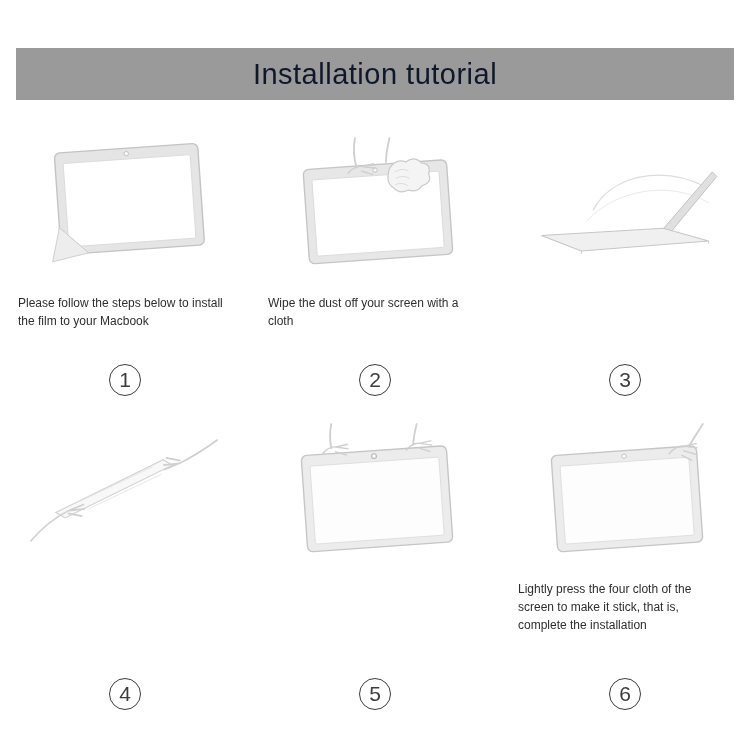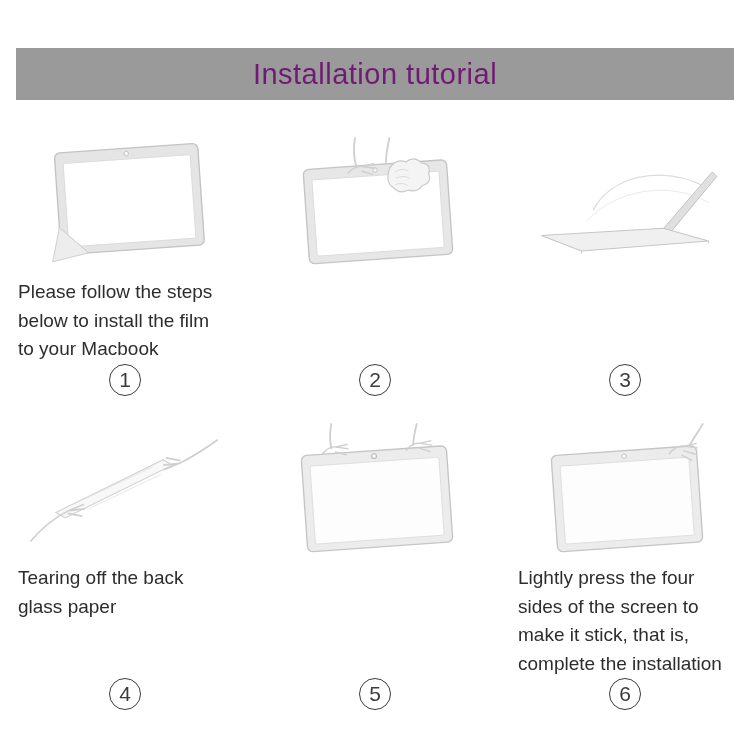--- a/index.html
+++ b/index.html
@@ -12,21 +12,21 @@
     position: relative;
     width: 750px;
     height: 750px;
     background: #ffffff;
     overflow: hidden;
   }
   .banner {
     margin: 48px 16px 0 16px;
     height: 52px;
     background: #9a9a9a;
-    color: #701a75;
+    color: #0f172a;
     display: flex;
     align-items: center;
     justify-content: center;
     font-size: 29px;
     font-weight: 400;
     letter-spacing: 0.5px;
   }
   .grid {
     margin-top: 28px;
     display: grid;
@@ -46,22 +46,22 @@
     height: 146px;
     display: flex;
     align-items: center;
     justify-content: center;
   }
   .illus svg {
     width: 200px;
     height: 134px;
   }
   .caption {
-    margin-top: 4px;
-    font-size: 19px;
+    margin-top: 20px;
+    font-size: 12px;
     line-height: 1.5;
     color: #2d2d2d;
     max-width: 212px;
     text-align: left;
   }
   .num-wrap {
     margin-top: auto;
     align-self: center;
     padding-bottom: 4px;
   }
@@ -117,20 +117,21 @@
             <rect x="43" y="42" width="140" height="84" rx="2" fill="#ffffff" stroke="#dadada" stroke-width="1"></rect>
             <circle cx="113" cy="36" r="2.4" fill="#ffffff" stroke="#bdbdbd" stroke-width="1"></circle>
           </g>
           <path d="M88 0 C 86 12, 86 22, 90 34" stroke="#cfcfcf" stroke-width="2" fill="none"></path>
           <path d="M126 0 C 124 10, 122 18, 122 28" stroke="#cfcfcf" stroke-width="2" fill="none"></path>
           <path d="M80 40 q7 -9 16 -8 l13 -3 m-13 3 l14 2 m-15 3 l13 4" stroke="#cfcfcf" stroke-width="1.5" fill="none"></path>
           <path d="M126 34 q7 -11 18 -7 q9 -7 17 1 q11 1 8 12 q4 10 -7 13 q-5 8 -15 5 q-10 5 -17 -3 q-9 -5 -4 -21" fill="#f4f4f4" stroke="#c9c9c9" stroke-width="1.3"></path>
           <path d="M132 38 q8 -5 15 -1 m-14 8 q8 -4 15 0 m-16 7 q8 -3 14 1" stroke="#dadada" stroke-width="1" fill="none"></path>
         </svg>
       </div>
+      <div class="caption">Wipe the dust off your screen with a cloth</div>
       <div class="num-wrap">
         <div class="num-circle">
           <span>2</span>
         </div>
       </div>
     </div>
 
     <div class="step">
       <div class="illus">
         <svg viewBox="0 0 220 140">
@@ -151,21 +152,20 @@
 
     <div class="step">
       <div class="illus">
         <svg viewBox="0 0 220 140">
           <path d="M34 98 L152 40 L162 46 L44 104 Z" fill="#f8f8f8" stroke="#d2d2d2" stroke-width="1.2"></path>
           <path d="M60 86 L140 48 M70 94 L150 56" stroke="#e5e5e5" stroke-width="1" fill="none"></path>
           <path d="M6 130 C 20 113, 34 103, 48 96 l 17 -7 m -17 7 l 18 -2 m -19 5 l 16 3" stroke="#cfcfcf" stroke-width="1.8" fill="none"></path>
           <path d="M212 18 C 198 28, 184 37, 170 44 l -17 7 m 17 -7 l -18 2 m 19 -5 l -16 -3" stroke="#cfcfcf" stroke-width="1.8" fill="none"></path>
         </svg>
       </div>
-      <div class="caption">Tearing off the back glass paper</div>
       <div class="num-wrap">
         <div class="num-circle">
           <span>4</span>
         </div>
       </div>
     </div>
 
     <div class="step">
       <div class="illus">
         <svg viewBox="0 0 220 140">
@@ -192,21 +192,21 @@
         <svg viewBox="0 0 220 140">
           <g transform="rotate(-4 112 80)">
             <rect x="32" y="30" width="160" height="106" rx="6" fill="#ececec" stroke="#c5c5c5" stroke-width="1.5"></rect>
             <rect x="41" y="42" width="142" height="86" rx="2" fill="#fdfdfd" stroke="#dddddd" stroke-width="1"></rect>
             <circle cx="112" cy="36" r="2.4" fill="#ffffff" stroke="#bdbdbd" stroke-width="1"></circle>
           </g>
           <path d="M196 0 C 190 10, 184 18, 180 26" stroke="#cfcfcf" stroke-width="2" fill="none"></path>
           <path d="M158 34 q8 -10 17 -9 l14 -3 m-14 3 l15 2 m-16 3 l14 4 m-16 1 l12 6" stroke="#cfcfcf" stroke-width="1.5" fill="none"></path>
         </svg>
       </div>
-      <div class="caption">Lightly press the four sides of the screen to make it stick, that is, complete the installation</div>
+      <div class="caption">Lightly press the four cloth of the screen to make it stick, that is, complete the installation</div>
       <div class="num-wrap">
         <div class="num-circle">
           <span>6</span>
         </div>
       </div>
     </div>
 
   </div>
 </div>
 

